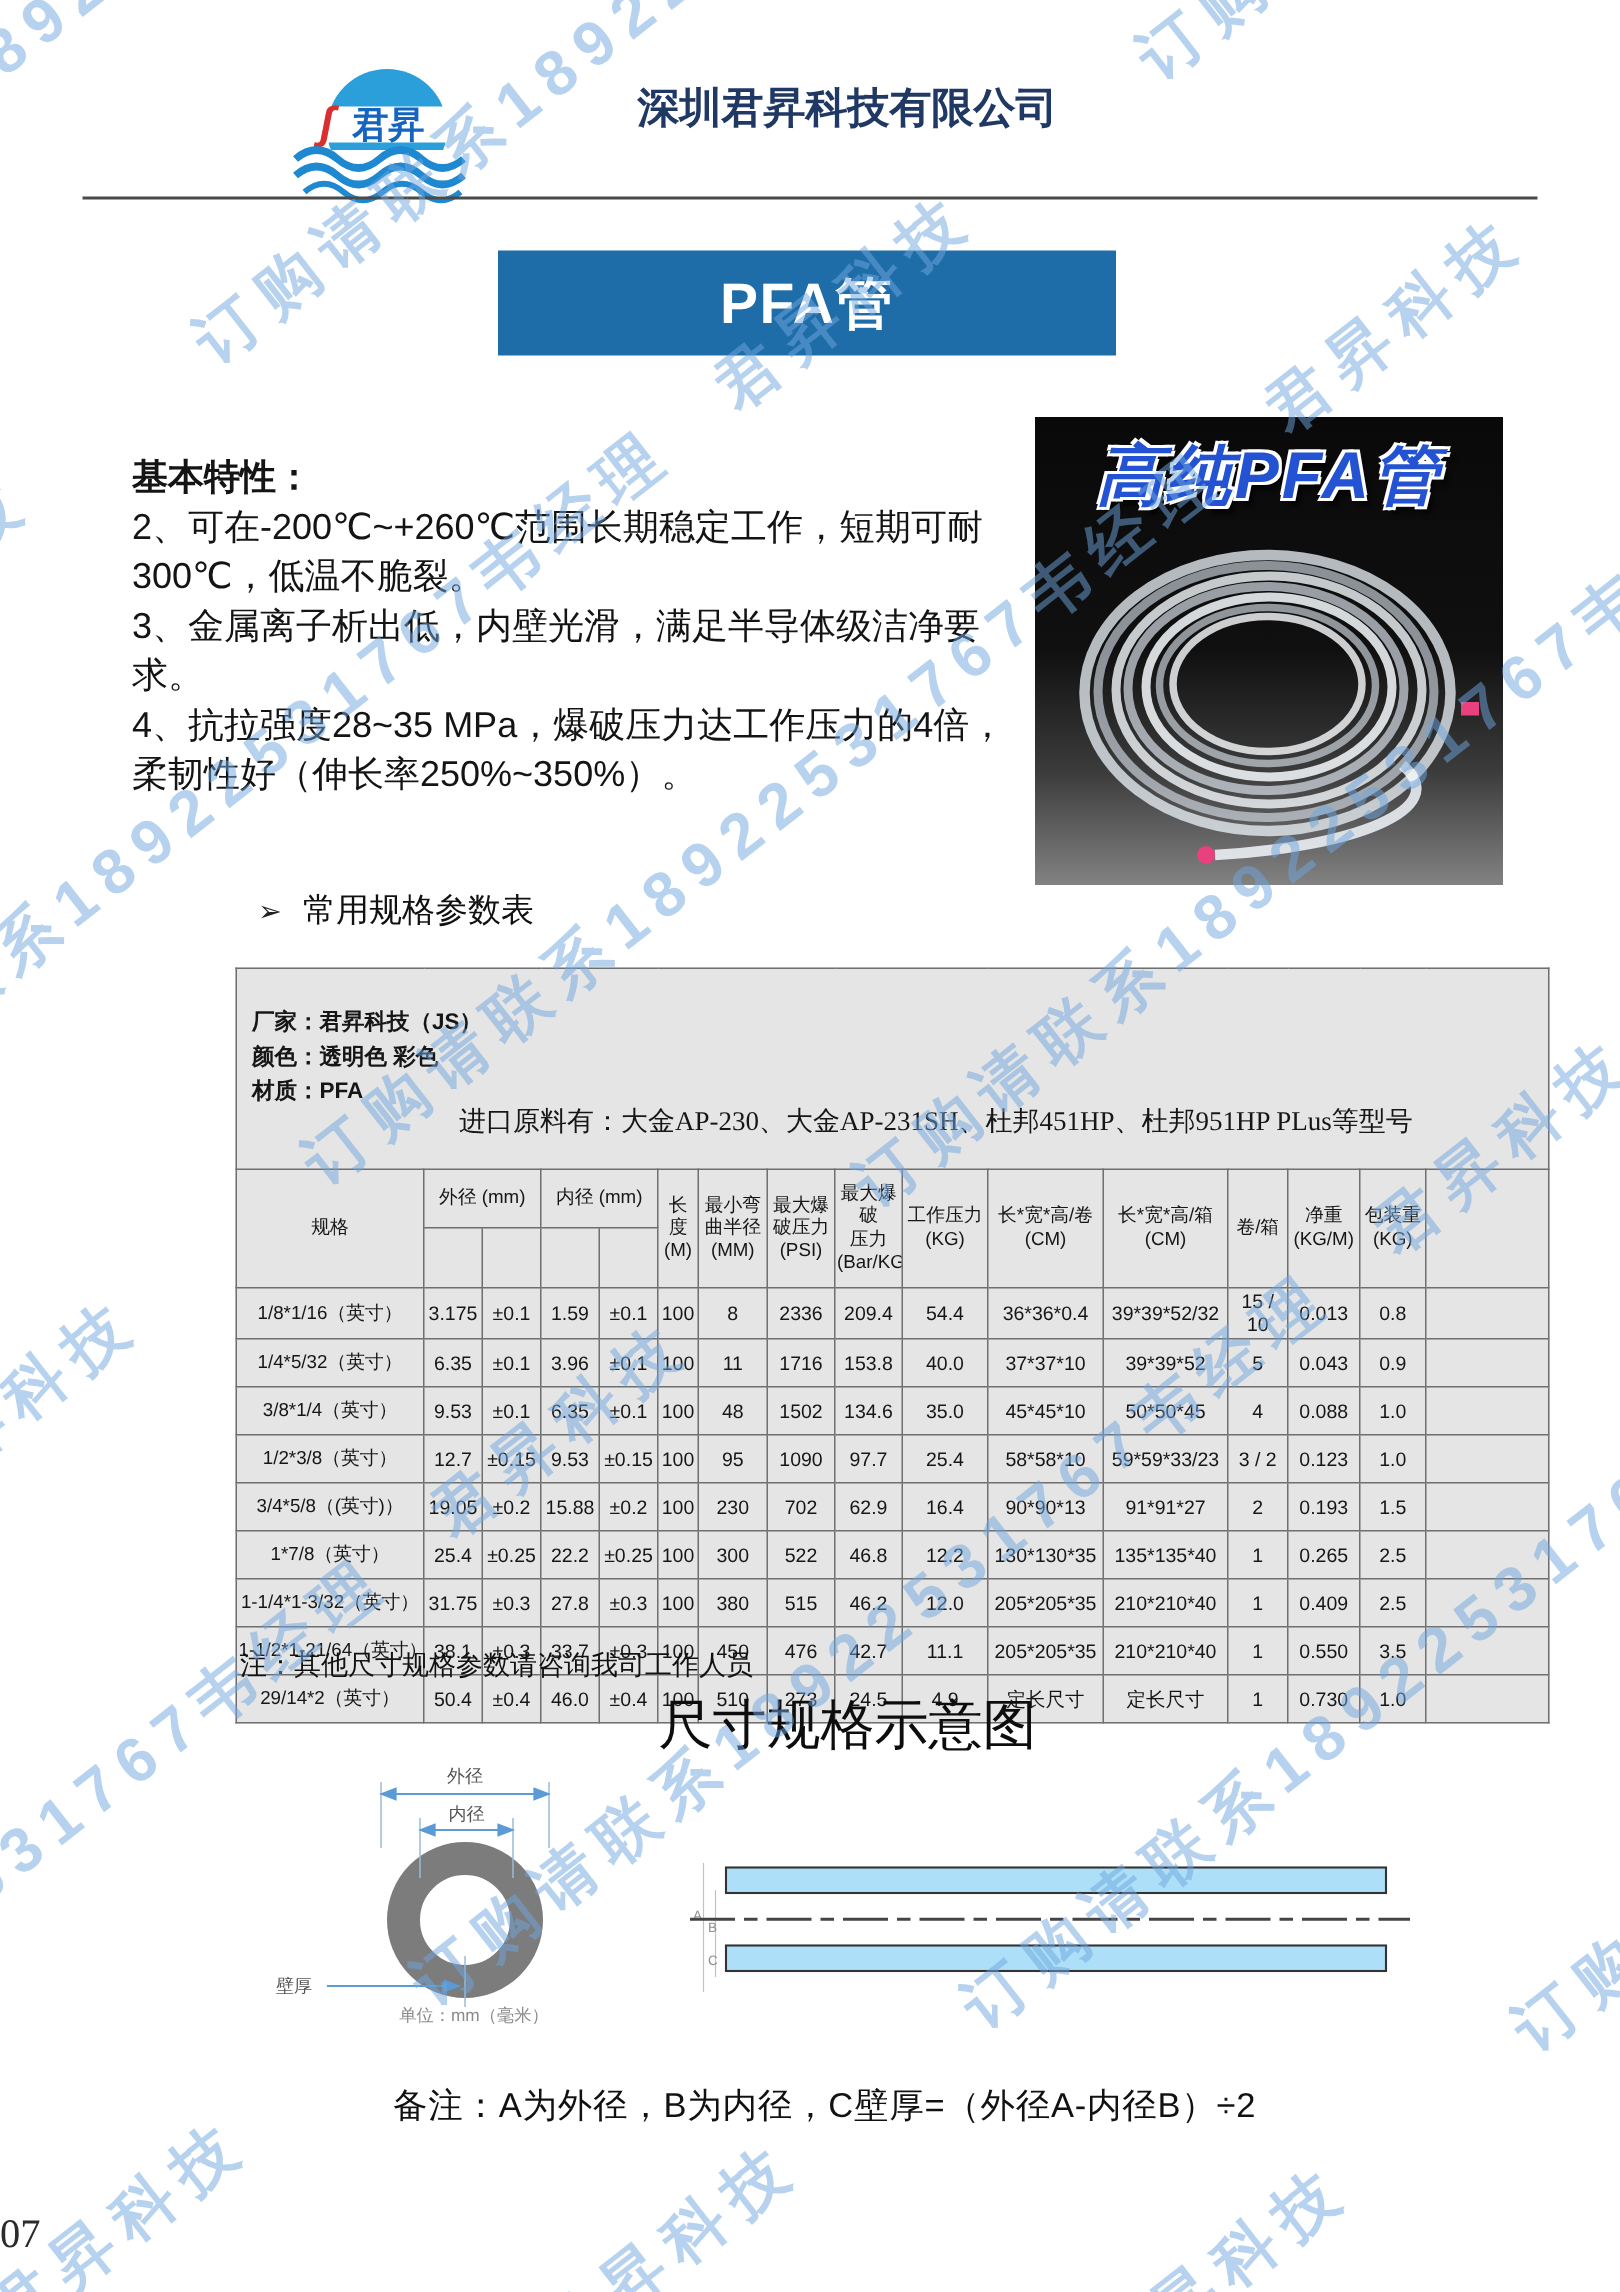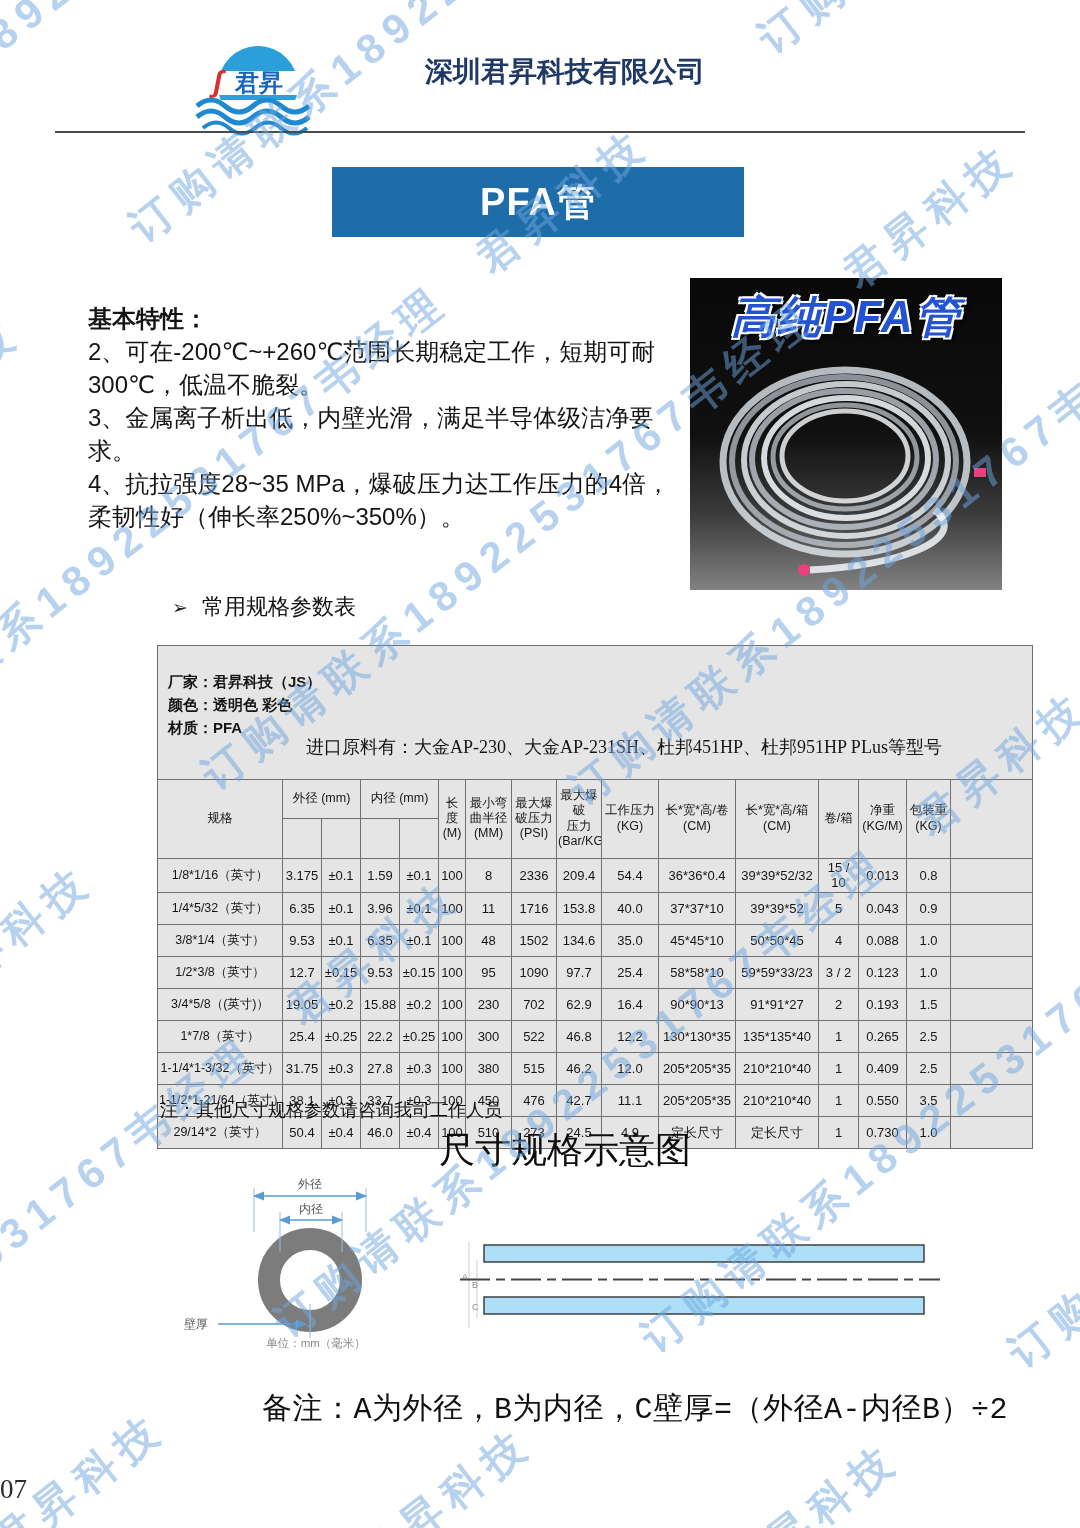--- a/index.html
+++ b/index.html
@@ -54,22 +54,22 @@
   .spec-table tbody td{height:29px;}
   .spec-table tbody td:first-child{font-size:12.5px;white-space:nowrap;}
   .hrow1 th{height:36px;} .hrow2 th{height:37px;padding-left:48px;}
   
   .table-note{position:absolute;left:160px;top:1098px;font-size:18px;color:#111;
     font-family:"Liberation Serif","DejaVu Serif",serif;}
   .diagram-title{position:absolute;left:340px;top:1126px;width:450px;text-align:center;
     font-size:36px;color:#0d0d0d;font-family:"Liberation Serif","DejaVu Serif",serif;}
   .ring-diagram{position:absolute;left:168px;top:1176px;}
   .tube-diagram{position:absolute;left:460px;top:1236px;}
-  .bottom-note{position:absolute;left:262px;top:1388px;font-size:30px;color:#111;
-    font-family:Liberation Mono, monospace;letter-spacing:0.5px;}
+  .bottom-note{position:absolute;left:262px;top:1388px;font-size:23px;color:#111;
+    font-family:Liberation Sans, sans-serif;letter-spacing:0.5px;}
   .page-number{position:absolute;left:0;top:1474px;width:100%;text-align:left;
     font-size:27px;color:#2b2b2b;font-family:"Liberation Serif","DejaVu Serif",serif;}
 </style>
 </head>
 <body>
 
 <div class="page">
 
   <div class="logo">
     <svg width="150" height="96" viewBox="0 0 150 96">

